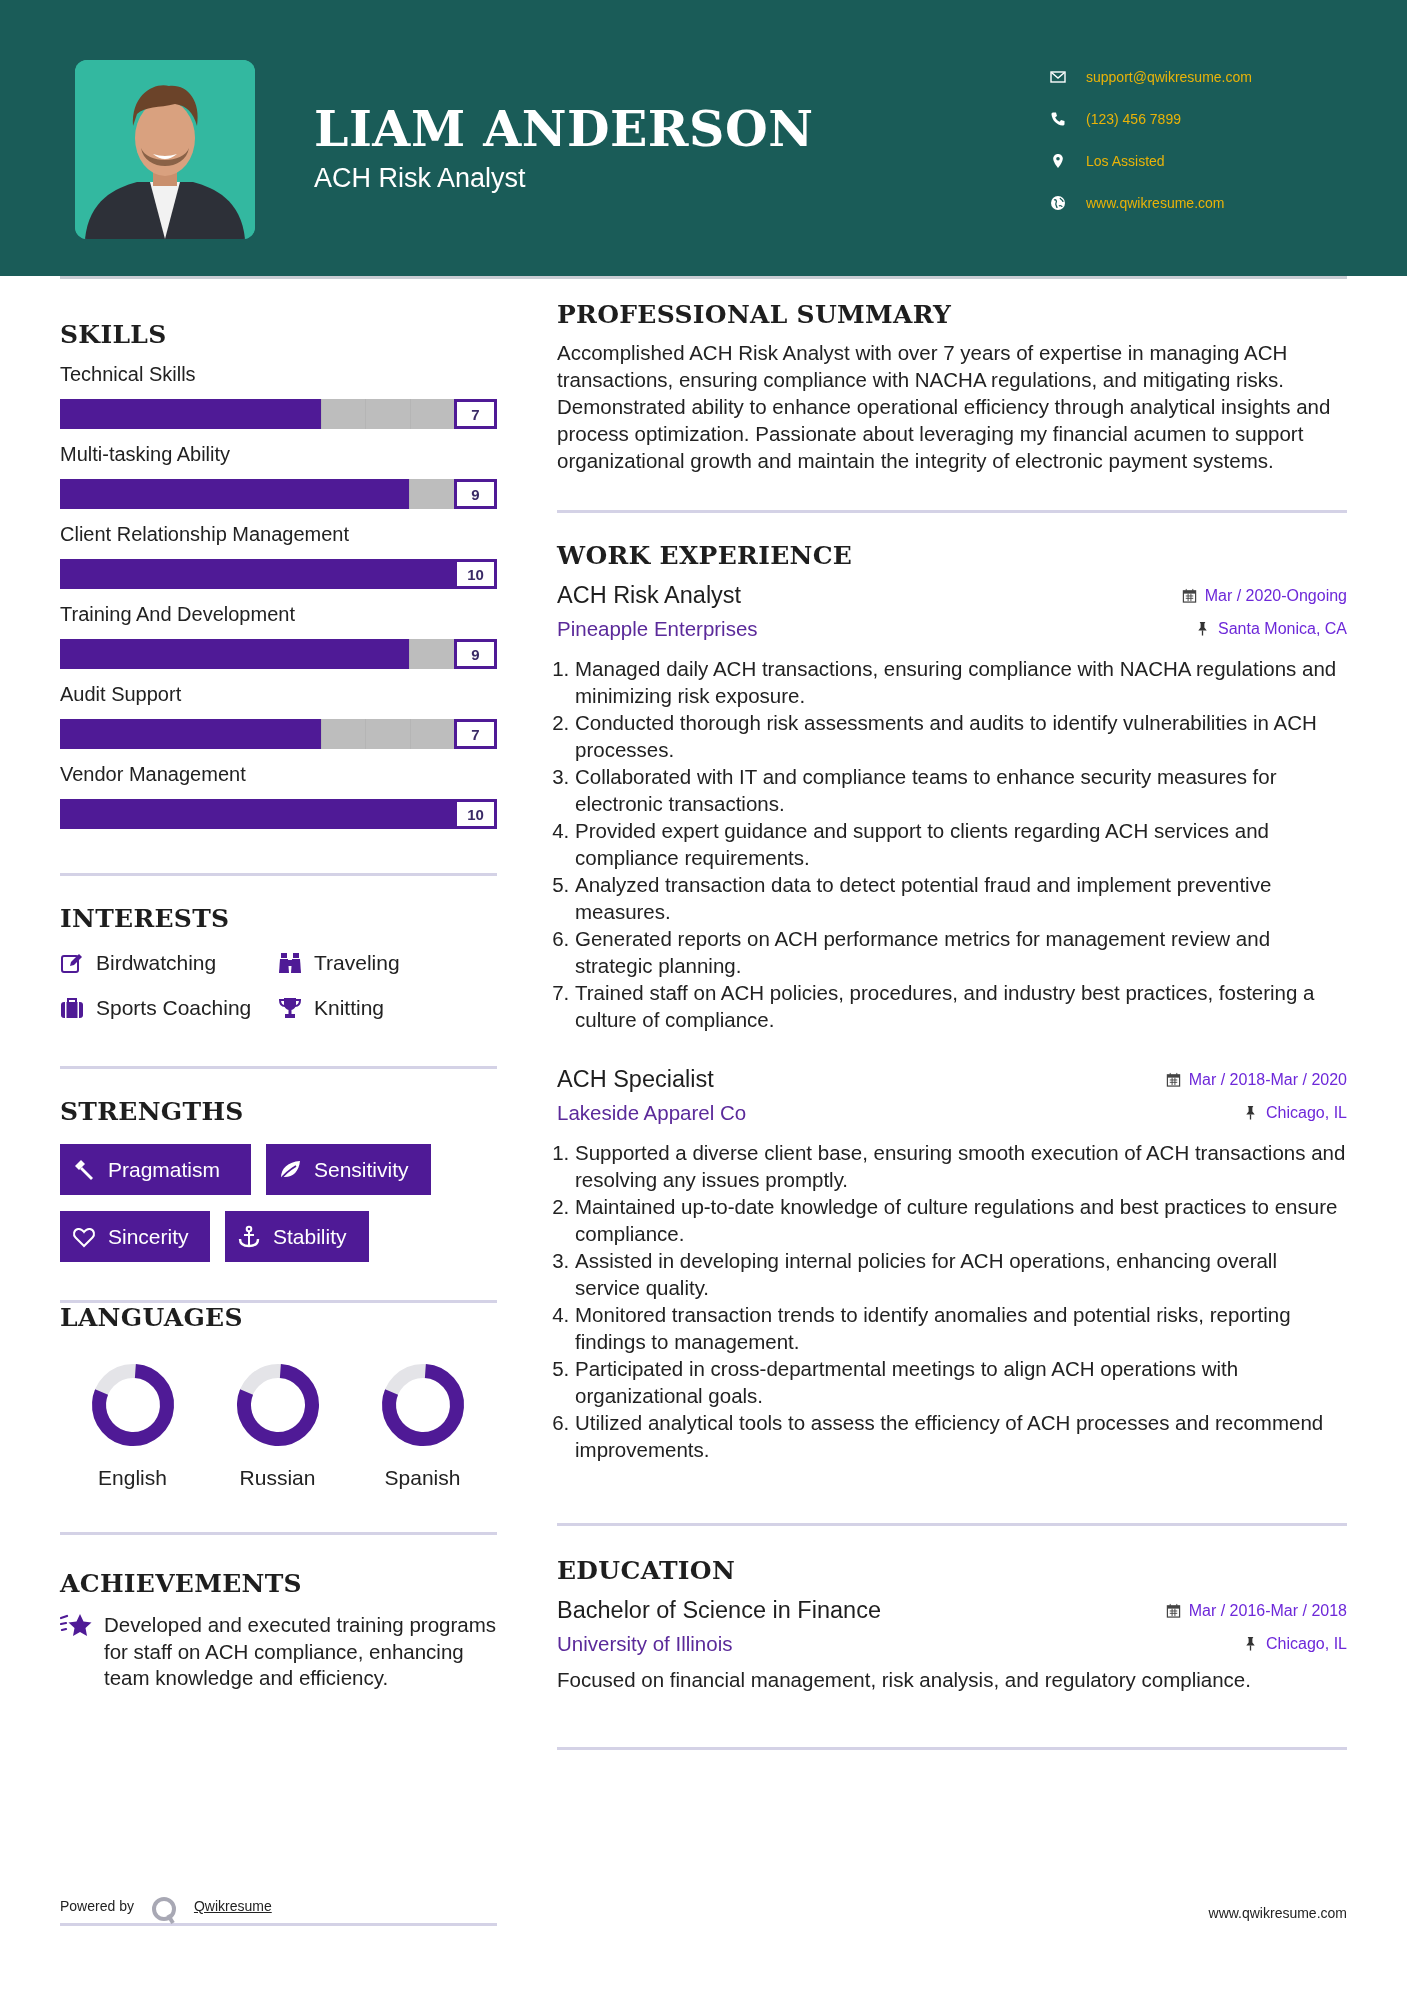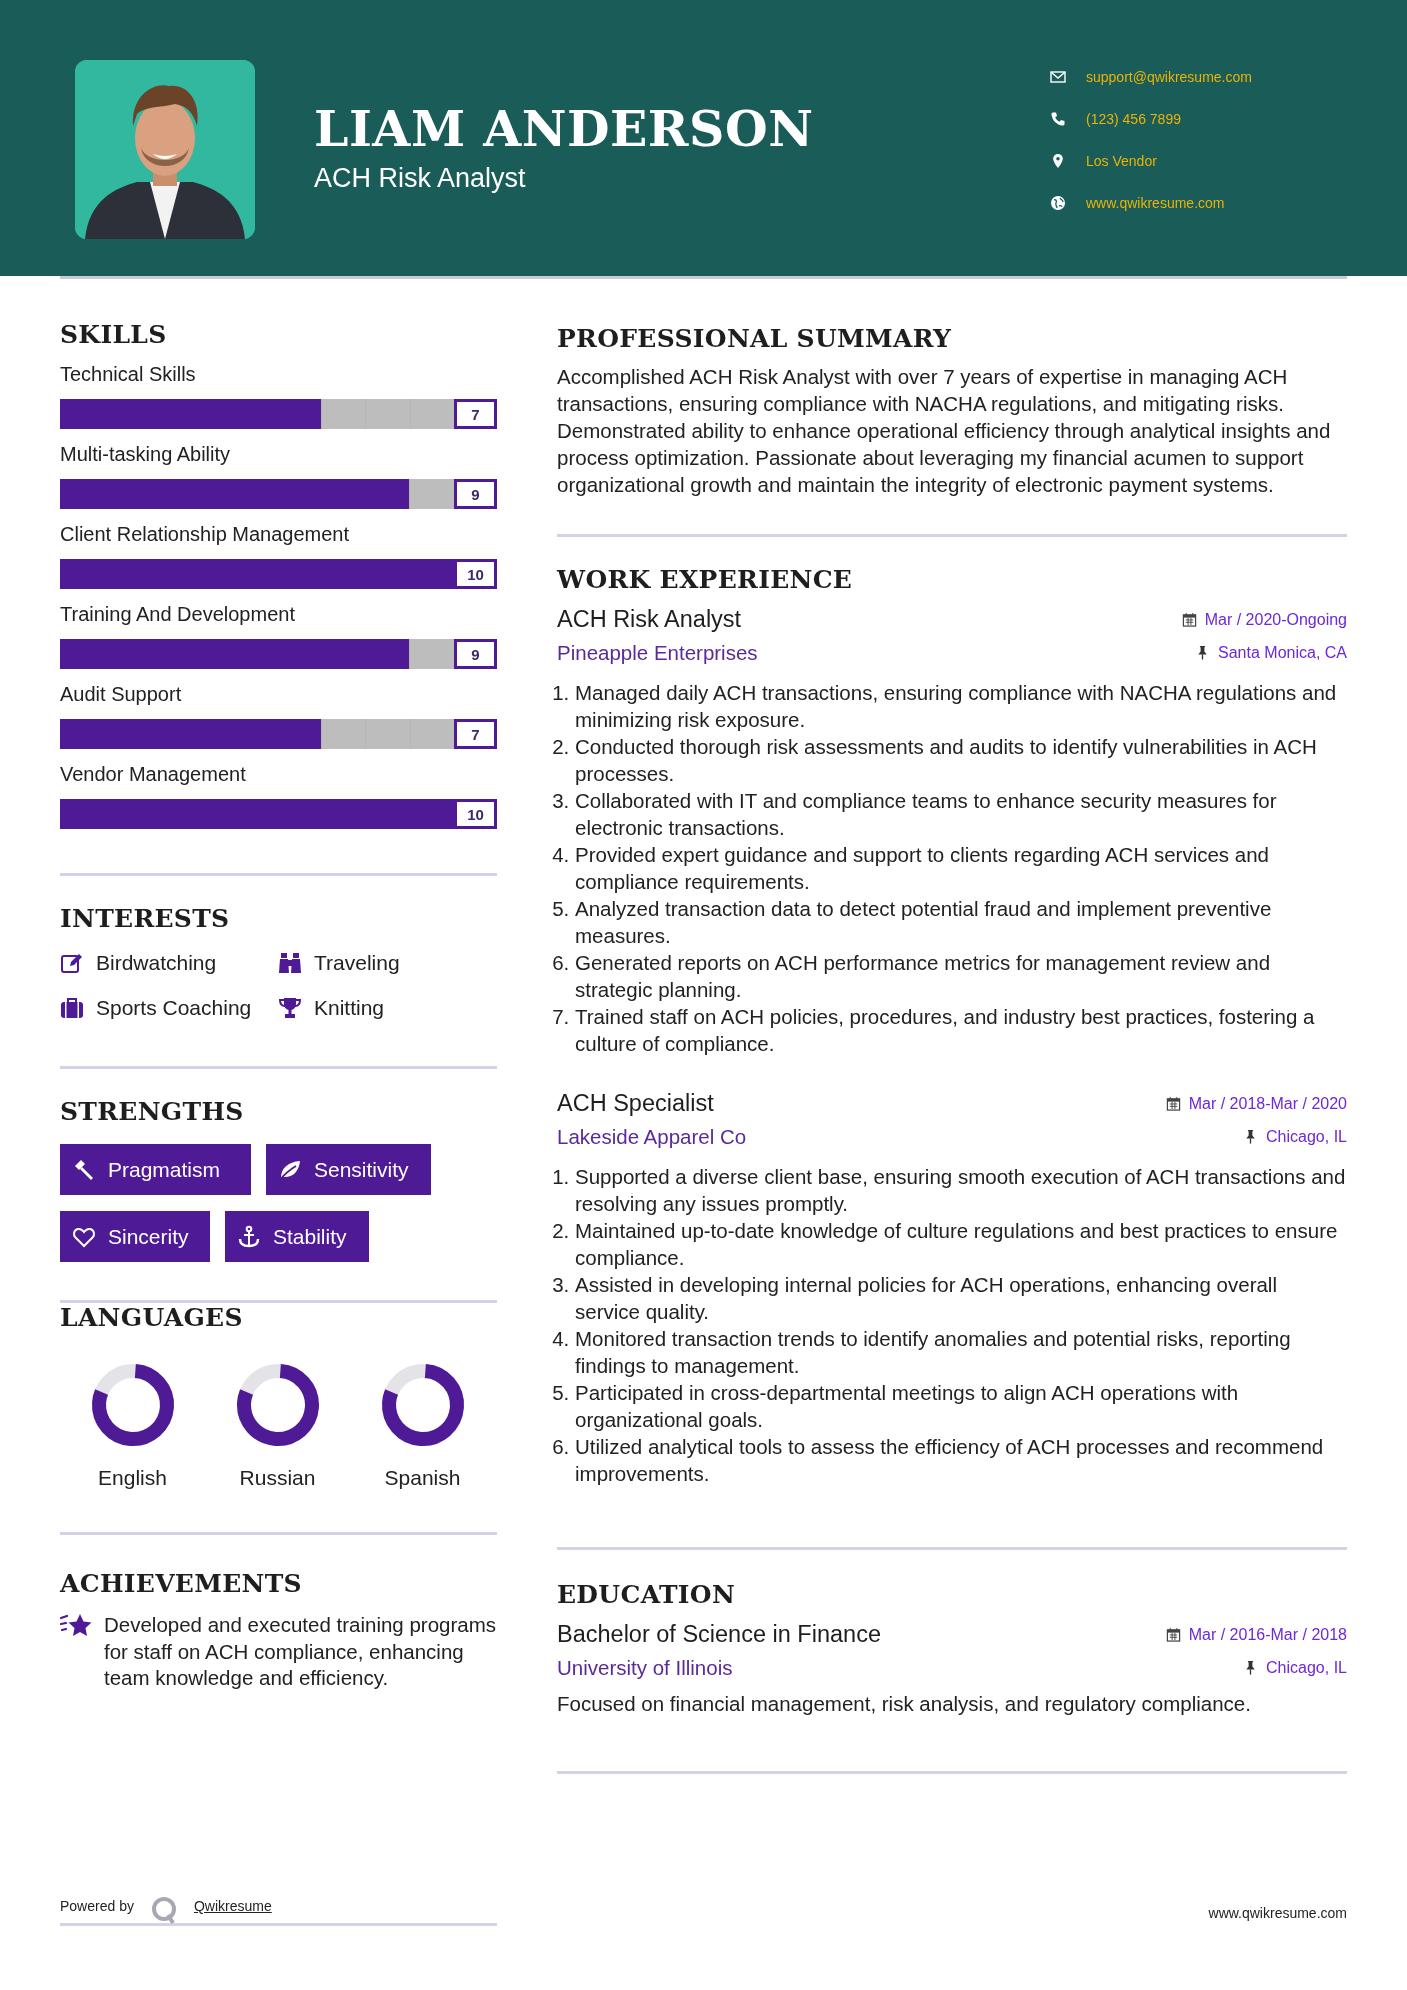--- a/index.html
+++ b/index.html
@@ -13,21 +13,21 @@
     .photo svg { width: 100%; height: 100%; display: block; }
     .name { position: absolute; left: 314px; top: 100px; font-family: "DejaVu Serif", "Liberation Serif", serif; font-weight: bold; font-size: 49px; color: #ffffff; letter-spacing: 0.5px; }
     .title { position: absolute; left: 314px; top: 163px; font-size: 27px; color: #ffffff; }
     .contacts { position: absolute; left: 1050px; top: 56px; }
     .contact { display: flex; align-items: center; height: 42px; color: #eab308; font-size: 14px; }
     .contact .ci { width: 36px; display: inline-flex; align-items: center; justify-content: flex-start; }
     .contact .ci svg { width: 16px; height: 16px; }
 
     
     .left { position: absolute; left: 60px; top: 320px; width: 437px; }
-    .right { position: absolute; left: 557px; top: 324px; width: 790px; }
+    .right { position: absolute; left: 557px; top: 300px; width: 790px; }
     h2.sec { font-family: "DejaVu Serif", "Liberation Serif", serif; font-weight: bold; font-size: 25px; color: #1e1e1e; letter-spacing: 0.3px; }
     .divider { height: 3px; background: #d4d2e6; width: 100%; }
 
     .skill { margin-top: 10px; }
     .skill-label { font-size: 20px; color: #222; height: 30px; line-height: 30px; }
     .skill-row { display: flex; align-items: stretch; height: 30px; margin-top: 10px; }
     .skill-bar { width: 394px; display: flex; }
     .seg { flex: 1; height: 30px; }
     .seg.on { background: #4f1a96; }
     .seg.off { background: #bdbdbd; border-left: 1px solid #b5b5b5; }
@@ -102,21 +102,21 @@
       </span>
       <span>(123) 456 7899</span>
     </div>
     <div class="contact">
       <span class="ci">
         <svg viewBox="0 0 16 16">
             <path d="M8 1 C5 1 3.2 3.2 3.2 5.8 C3.2 9.2 8 15 8 15 C8 15 12.8 9.2 12.8 5.8 C12.8 3.2 11 1 8 1 Z" fill="#fff"></path>
             <circle cx="8" cy="5.8" r="1.8" fill="#1a5c58"></circle>
           </svg>
       </span>
-      <span>Los Vendor</span>
+      <span>Los Assisted</span>
     </div>
     <div class="contact">
       <span class="ci">
         <svg viewBox="0 0 16 16">
             <circle cx="8" cy="8" r="7" fill="#fff"></circle>
             <path d="M4 5 C6 4 7 6 6 8 C5 10 7 11 7 13 M10 3 C11 5 13 5 13 7 M9 11 C10 10 12 11 12 12" fill="none" stroke="#1a5c58" stroke-width="1.3"></path>
           </svg>
       </span>
       <span>www.qwikresume.com</span>
     </div>

